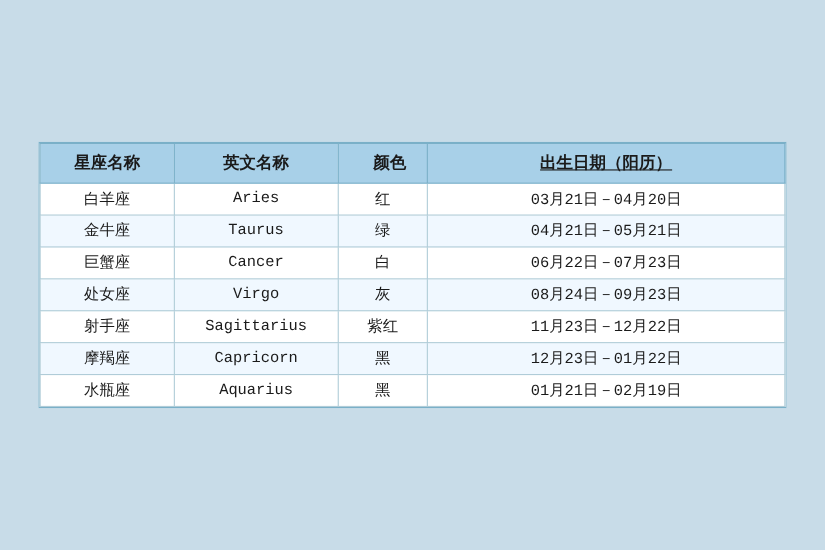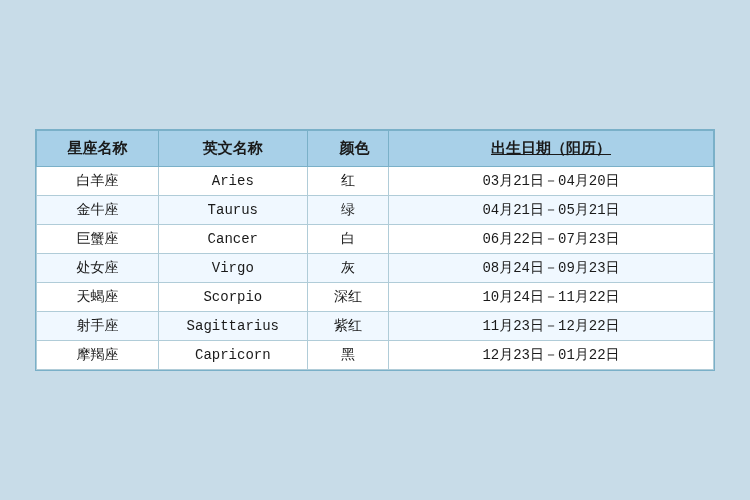--- a/index.html
+++ b/index.html
@@ -79,32 +79,32 @@
           <td>白</td>
           <td>06月22日－07月23日</td>
         </tr>
         <tr>
           <td>处女座</td>
           <td>Virgo</td>
           <td>灰</td>
           <td>08月24日－09月23日</td>
         </tr>
         <tr>
-          <td>天蝎座</td>
-          <td>Scorpio</td>
-          <td>深红</td>
-          <td>10月24日－11月22日</td>
-        </tr>
-        <tr>
           <td>射手座</td>
           <td>Sagittarius</td>
           <td>紫红</td>
           <td>11月23日－12月22日</td>
         </tr>
         <tr>
           <td>摩羯座</td>
           <td>Capricorn</td>
           <td>黑</td>
           <td>12月23日－01月22日</td>
         </tr>
+        <tr>
+          <td>水瓶座</td>
+          <td>Aquarius</td>
+          <td>黑</td>
+          <td>01月21日－02月19日</td>
+        </tr>
       </tbody>
   </table>
 </div>
 
 </body></html>

